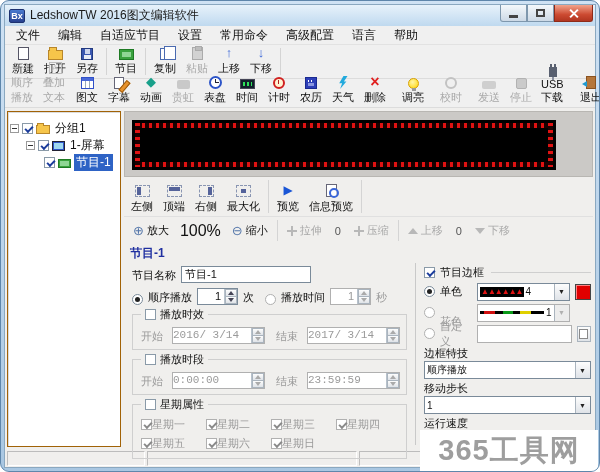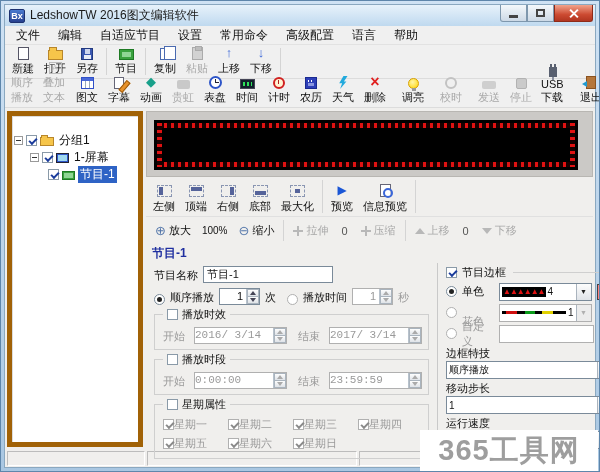--- a/index.html
+++ b/index.html
@@ -1,17 +1,17 @@
 <!DOCTYPE html>
 <html><head>
 <meta charset="utf-8">
 <style>
   * { margin:0; padding:0; box-sizing:border-box; }
   html,body { width:600px; height:472px; font-family:"Liberation Sans","DejaVu Sans",sans-serif; background:#fff; }
-  .window { position:relative; width:600px; height:472px; border:1px solid #5e86ab; border-radius:0;
+  .window { position:relative; width:600px; height:472px; border:1px solid #5e86ab; border-radius:9px;
             background:linear-gradient(#cfe2f4,#a9c7e2); padding:3px; overflow:hidden; }
   .app { width:100%; height:100%; display:flex; flex-direction:column; background:#f0efed; border:1px solid #8aa8c0; }
 
   
   .titlebar { height:21px; display:flex; align-items:center; padding:0 4px; gap:5px;
               background:linear-gradient(#e7f2fb,#bfd9ef); position:relative; }
   .appicon { width:16px; height:14px; background:linear-gradient(#4a7bd0,#27408f); border:1px solid #1d3270;
              border-radius:2px; color:#fff; font-size:9px; font-weight:bold; text-align:center; line-height:12px; }
   .title-text { font-size:12px; color:#1a1a1a; }
   .winctrls { position:absolute; right:2px; top:0; display:flex; }
@@ -80,21 +80,21 @@
   .i-gsend { width:14px; height:8px; background:#cfcfcf; border-radius:2px; margin-top:4px; }
   .i-gstop { width:11px; height:11px; background:#cacaca; border:1px solid #b2b2b2; border-radius:2px; }
   .i-usb { width:8px; height:10px; background:#596070; position:relative; margin-top:1px; }
   .i-usb::before { content:""; position:absolute; top:-3px; left:1px; width:2px; height:3px; background:#596070; box-shadow:4px 0 0 #596070; }
   .i-usb::after { content:""; position:absolute; bottom:-3px; left:3px; width:2px; height:3px; background:#8a90a0; }
   .i-exit { width:10px; height:13px; background:#b5763a; border:1px solid #8a5220; position:relative; }
   .i-exit::after { content:""; position:absolute; left:-5px; top:4px; border-top:3px solid transparent; border-bottom:3px solid transparent; border-right:5px solid #1f9ad0; }
 
   
   .content { flex:1; display:flex; min-height:0; padding:3px 2px 2px 2px; gap:3px; }
-  .tree-panel { width:136px; background:#fff; border:5px solid #a16207; box-shadow:inset 1px 1px 0 #dcdcdc; padding:16px 2px; font-size:12px; }
+  .tree-panel { width:114px; background:#fff; border:1px solid #a16207; box-shadow:inset 1px 1px 0 #dcdcdc; padding:8px 2px; font-size:12px; }
   .tnode { display:flex; align-items:center; gap:3px; height:17px; white-space:nowrap; }
   .expander { width:9px; height:9px; border:1px solid #9a9a9a; background:#fff; position:relative; flex:none; }
   .expander::after { content:""; position:absolute; left:1px; right:1px; top:3px; height:1px; background:#333; }
   .tcb { width:11px; height:11px; border:1px solid #8a9aa8; background:#fff; position:relative; flex:none; }
   .tcb::after { content:""; position:absolute; left:2px; top:2px; width:6px; height:3px; border-left:2px solid #1b3c9c; border-bottom:2px solid #1b3c9c; transform:rotate(-45deg); }
   .t-folder { width:14px; height:9px; background:#f6c54a; border:1px solid #b8862a; position:relative; margin-top:2px; flex:none; }
   .t-folder::before { content:""; position:absolute; top:-3px; left:0; width:5px; height:2px; background:#f6c54a; border:1px solid #b8862a; border-bottom:none; }
   .t-screen { width:13px; height:10px; background:#2d55c8; border:1px solid #223; position:relative; flex:none; }
   .t-screen::before { content:""; position:absolute; inset:1px; background:#9fd8f0; }
   .t-prog { width:13px; height:9px; background:#3aa23e; border:1px solid #1e7a24; position:relative; margin-top:1px; flex:none; }
@@ -124,21 +124,21 @@
   .ai.max::before   { content:""; position:absolute; left:4px; right:4px; top:3px; bottom:3px; background:#55639a; }
   .txt-play { color:#1a56d6; font-size:12px; line-height:13px; }
   .i-infoprev { width:11px; height:13px; background:#fff; border:1px solid #667; position:relative; }
   .i-infoprev::after { content:""; position:absolute; right:-3px; bottom:-2px; width:6px; height:6px; border:2px solid #3a66d8; border-radius:50%; background:#fffa; }
 
   
   .zoom-row { height:27px; display:flex; align-items:center; background:#f0efed; padding:0 4px; font-size:11px; color:#111; }
   .zbtn { display:flex; align-items:center; gap:3px; padding:0 5px; }
   .zbtn.disabled { color:#a9a9a9;font-family:Liberation Mono, monospace; }
   .txt-mag { color:#5577aa; font-size:13px; }
-  .zoomlevel { padding:0 6px; font-size:10px; }
+  .zoomlevel { padding:0 6px; font-size:16px; }
   .znum { padding:0 8px; font-size:11px; color:#555; }
   .gi-plus { width:10px; height:10px; position:relative; }
   .gi-plus::before { content:""; position:absolute; left:0; right:0; top:4px; height:2px; background:#b8b8b8; }
   .gi-plus::after { content:""; position:absolute; top:0; bottom:0; left:4px; width:2px; background:#b8b8b8; }
   .gi-tri-up, .gi-tri-down { width:0; height:0; border-left:5px solid transparent; border-right:5px solid transparent; }
   .gi-tri-up { border-bottom:6px solid #b8b8b8; }
   .gi-tri-down { border-top:6px solid #b8b8b8; }
 
   .program-header { height:17px; font-size:12px; font-weight:bold; color:#1f2fa0; padding:1px 6px; background:#f0efed; }
 
@@ -447,24 +447,20 @@
           </div>
           <div class="abtn">
             <div class="ai top"></div>
             <span>顶端</span>
           </div>
           <div class="abtn">
             <div class="ai right"></div>
             <span>右侧</span>
           </div>
           <div class="abtn">
-            <div class="ai bottom"></div>
-            <span>底部</span>
-          </div>
-          <div class="abtn">
             <div class="ai max"></div>
             <span>最大化</span>
           </div>
           <div class="vsep"></div>
           <div class="abtn">
             <span class="txt-play">▶</span>
             <span>预览</span>
           </div>
           <div class="abtn">
             <div class="i-infoprev"></div>

